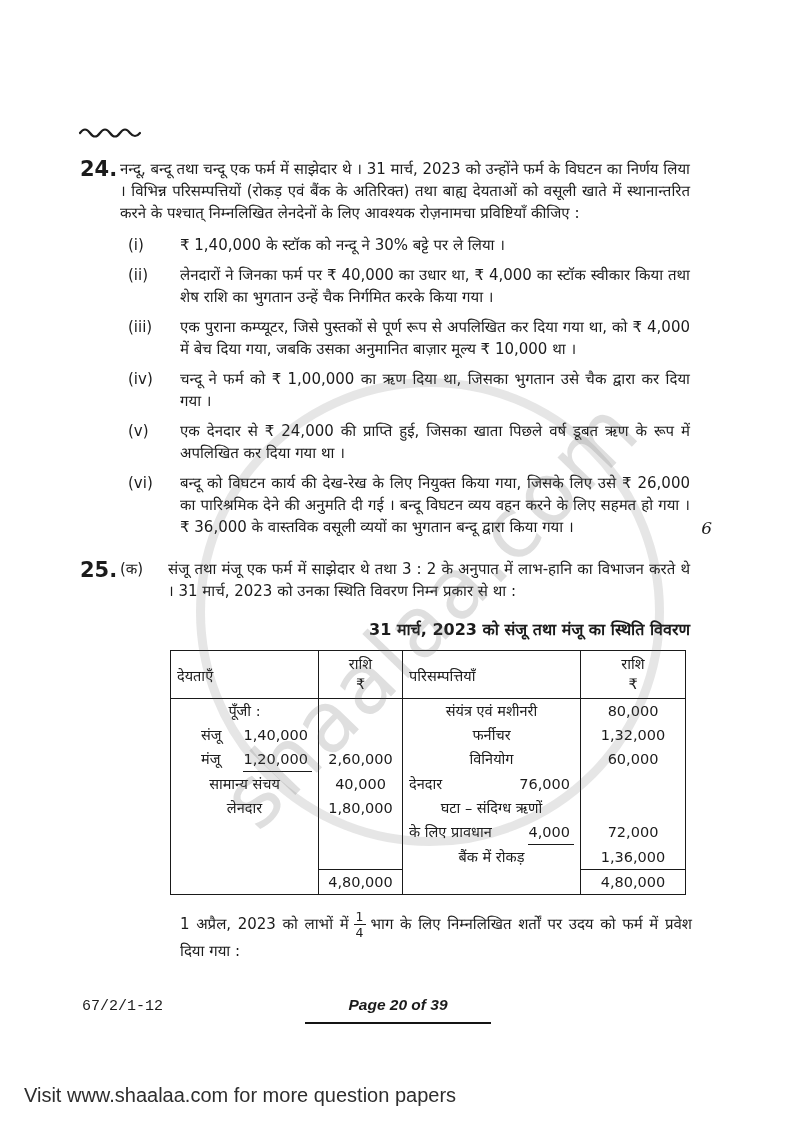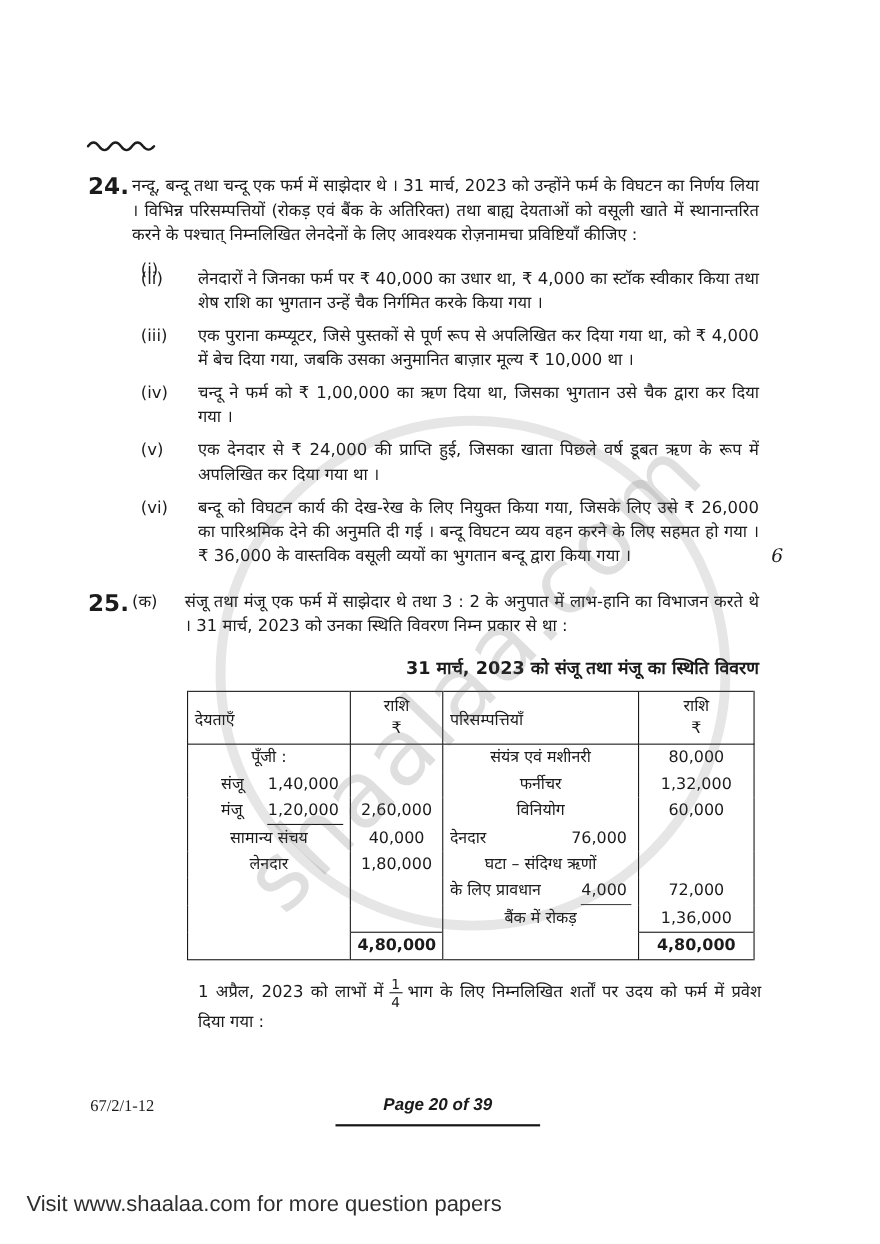--- a/index.html
+++ b/index.html
@@ -48,30 +48,30 @@
   table.bs thead th { border-bottom:1.6px solid #1a1a1a; font-weight:normal; height:48px; vertical-align:middle; }
   th.h-left { text-align:left; padding-left:8px; }
   .h-amt { text-align:center; line-height:1.35; }
   table.bs tbody td { height:24px; line-height:24px; white-space:nowrap; vertical-align:top; overflow:hidden; }
   td.namecell { text-align:center; }
   td.namecell .flexline { display:flex; }
   td.namecell .sub { margin-left:auto; padding-right:4px; }
   td.namecell .ind { padding-left:24px; }
   td.amt { text-align:center; padding-right:8px; }
   .u { border-bottom:1.5px solid #1a1a1a; }
-  tr.totalrow td { height:30px; line-height:30px;font-weight:bold; }
+  tr.totalrow td { height:30px; line-height:30px; }
   tr.totalrow td.amt { border-top:1.6px solid #1a1a1a; }
 
   
   .after { margin:14px 0 0 100px; width:512px; font-size:15px; line-height:22px; text-align:justify; }
   .frac { display:inline-flex; flex-direction:column; align-items:center; vertical-align:middle; font-size:12.5px; line-height:1.2; margin:0 5px; }
   .frac .num { border-bottom:1.4px solid #1b1b1b; padding:0 2px; }
 
   
-  .footer-code { position:absolute; left:82px; top:998px; font-size:15px; font-family:Liberation Serif, serif; }
+  .footer-code { position:absolute; left:82px; top:998px; font-size:15px; font-family:Liberation Mono, monospace; }
   .footer-page { position:absolute; left:0; top:996px; width:796px; text-align:center; font-size:15.5px; font-style:italic; font-weight:bold; font-family:"Liberation Sans", sans-serif; }
   .footer-line { position:absolute; left:305px; top:1022px; width:186px; height:2px; background:#141414; }
 
   
   .visit { position:absolute; left:24px; top:1084px; font-size:20px; color:#2e2e2e; font-family:"Liberation Sans", sans-serif; }
 
   
   .wm { position:absolute; inset:0; pointer-events:none; z-index:5; }
   .wm-circle { position:absolute; left:196px; top:378px; width:468px; height:468px; border:9px solid rgba(90,90,90,0.15); border-radius:50%; }
   .wm-text {
@@ -91,20 +91,21 @@
     </svg>
   </div>
 
   <div class="q">
     <span class="qnum">24.</span>
     <span>नन्दू, बन्दू तथा चन्दू एक फर्म में साझेदार थे ।  31 मार्च, 2023 को उन्होंने फर्म के विघटन का निर्णय लिया । विभिन्न परिसम्पत्तियों (रोकड़ एवं बैंक के अतिरिक्त) तथा बाह्य देयताओं को वसूली खाते में स्थानान्तरित करने के पश्चात् निम्नलिखित लेनदेनों के लिए आवश्यक रोज़नामचा प्रविष्टियाँ कीजिए  :</span>
     <span class="marks">6</span>
     <div class="items">
       <div class="item">
         <span class="ilabel">(i)</span>
+        <span>₹ 1,40,000 के स्टॉक को नन्दू ने 30% बट्टे पर ले लिया ।</span>
       </div>
       <div class="item">
         <span class="ilabel">(ii)</span>
         <span>लेनदारों ने जिनका फर्म पर ₹ 40,000 का उधार था, ₹ 4,000 का स्टॉक स्वीकार किया तथा शेष राशि का भुगतान उन्हें चैक निर्गमित करके किया गया ।</span>
       </div>
       <div class="item">
         <span class="ilabel">(iii)</span>
         <span>एक पुराना कम्प्यूटर, जिसे पुस्तकों से पूर्ण रूप से अपलिखित कर दिया गया था, को ₹ 4,000 में बेच दिया गया, जबकि उसका अनुमानित बाज़ार मूल्य ₹ 10,000 था ।</span>
       </div>
       <div class="item">

